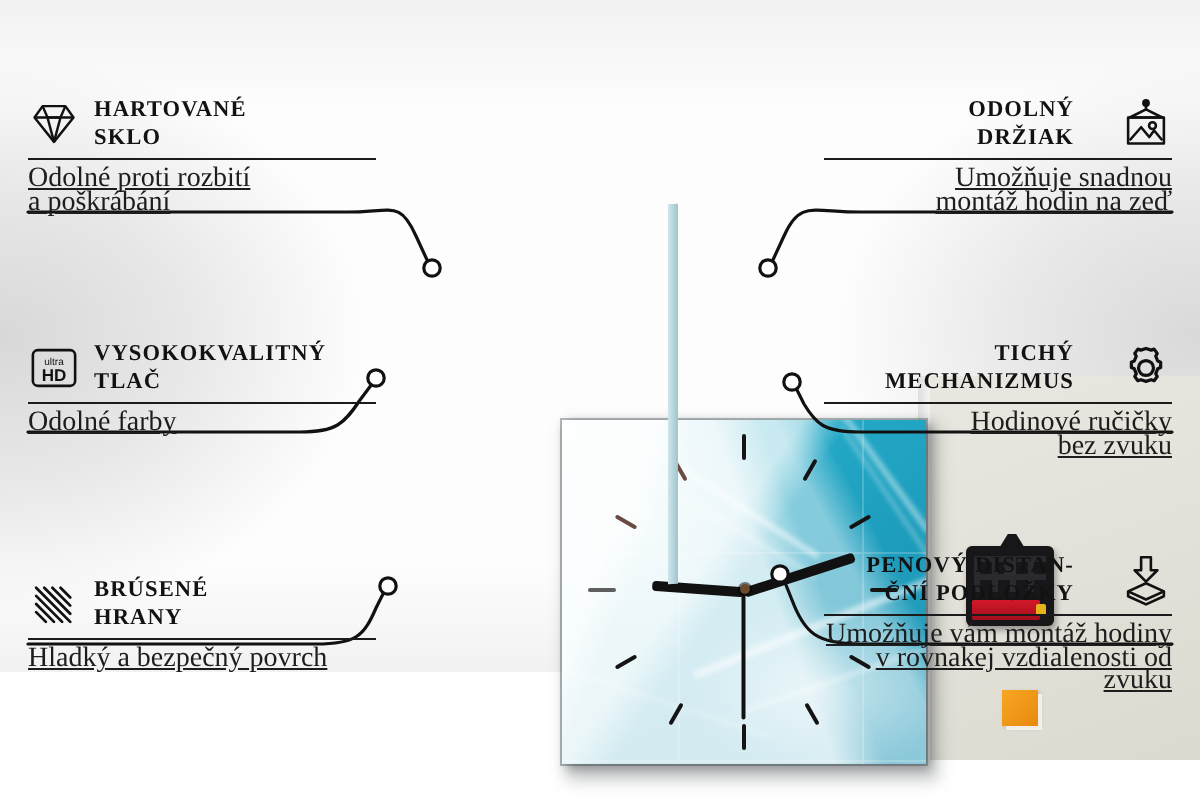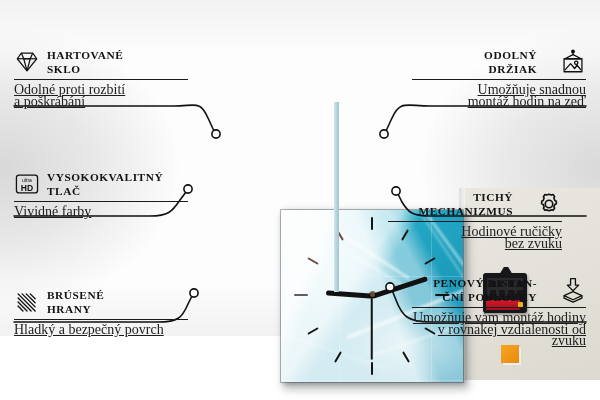--- a/index.html
+++ b/index.html
@@ -106,21 +106,21 @@
   .feat-rule { height:1.3px; background:#1b1b1b; margin:3px 0 4px; }
   .feat-desc { font-size:14px; line-height:11.4px; color:#1d1d1d;text-decoration:underline; }
 
   .ico { width:26px; height:26px; flex:0 0 26px; display:block; }
 
   
   .f-glass  { left:14px;  top:48px;  }
   .f-print  { left:14px;  top:170px; }
   .f-edge   { left:14px;  top:288px; }
   .f-holder { left:412px; top:48px;  }
-  .f-mech   { left:388px; top:170px;margin-top:20px; }
+  .f-mech   { left:412px; top:170px; }
   .f-foam   { left:412px; top:276px; }
 </style>
 </head>
 <body>
 
 <div id="stage">
 
   <div class="bg-base"></div>
   <div class="bg-v1"></div>
   <div class="bg-v2"></div>
@@ -225,21 +225,21 @@
         <rect x="3" y="5" width="26" height="22" rx="3" fill="none" stroke="#111" stroke-width="1.6"></rect>
         <text x="16" y="14" font-family="Liberation Sans, sans-serif" font-size="6.2" text-anchor="middle" fill="#111">ultra</text>
         <text x="16" y="24" font-family="Liberation Sans, sans-serif" font-size="10.5" font-weight="bold" text-anchor="middle" fill="#111">HD</text>
       </svg>
       <div>
         <div class="feat-title">VYSOKOKVALITNÝ</div>
         <div class="feat-title">TLAČ</div>
       </div>
     </div>
     <div class="feat-rule"></div>
-    <div class="feat-desc">Vividné farby</div>
+    <div class="feat-desc">Odolné farby</div>
   </div>
 
   <div class="feat left f-edge">
     <div class="feat-head">
       <svg class="ico" viewBox="0 0 32 32">
         <g stroke="#111" stroke-width="1.7" stroke-linecap="round">
           <path d="M5,6 L26,27"></path>
             <path d="M5,11 L21,27"></path>
             <path d="M5,16 L16,27"></path>
           <path d="M5,21 L11,27"></path>

